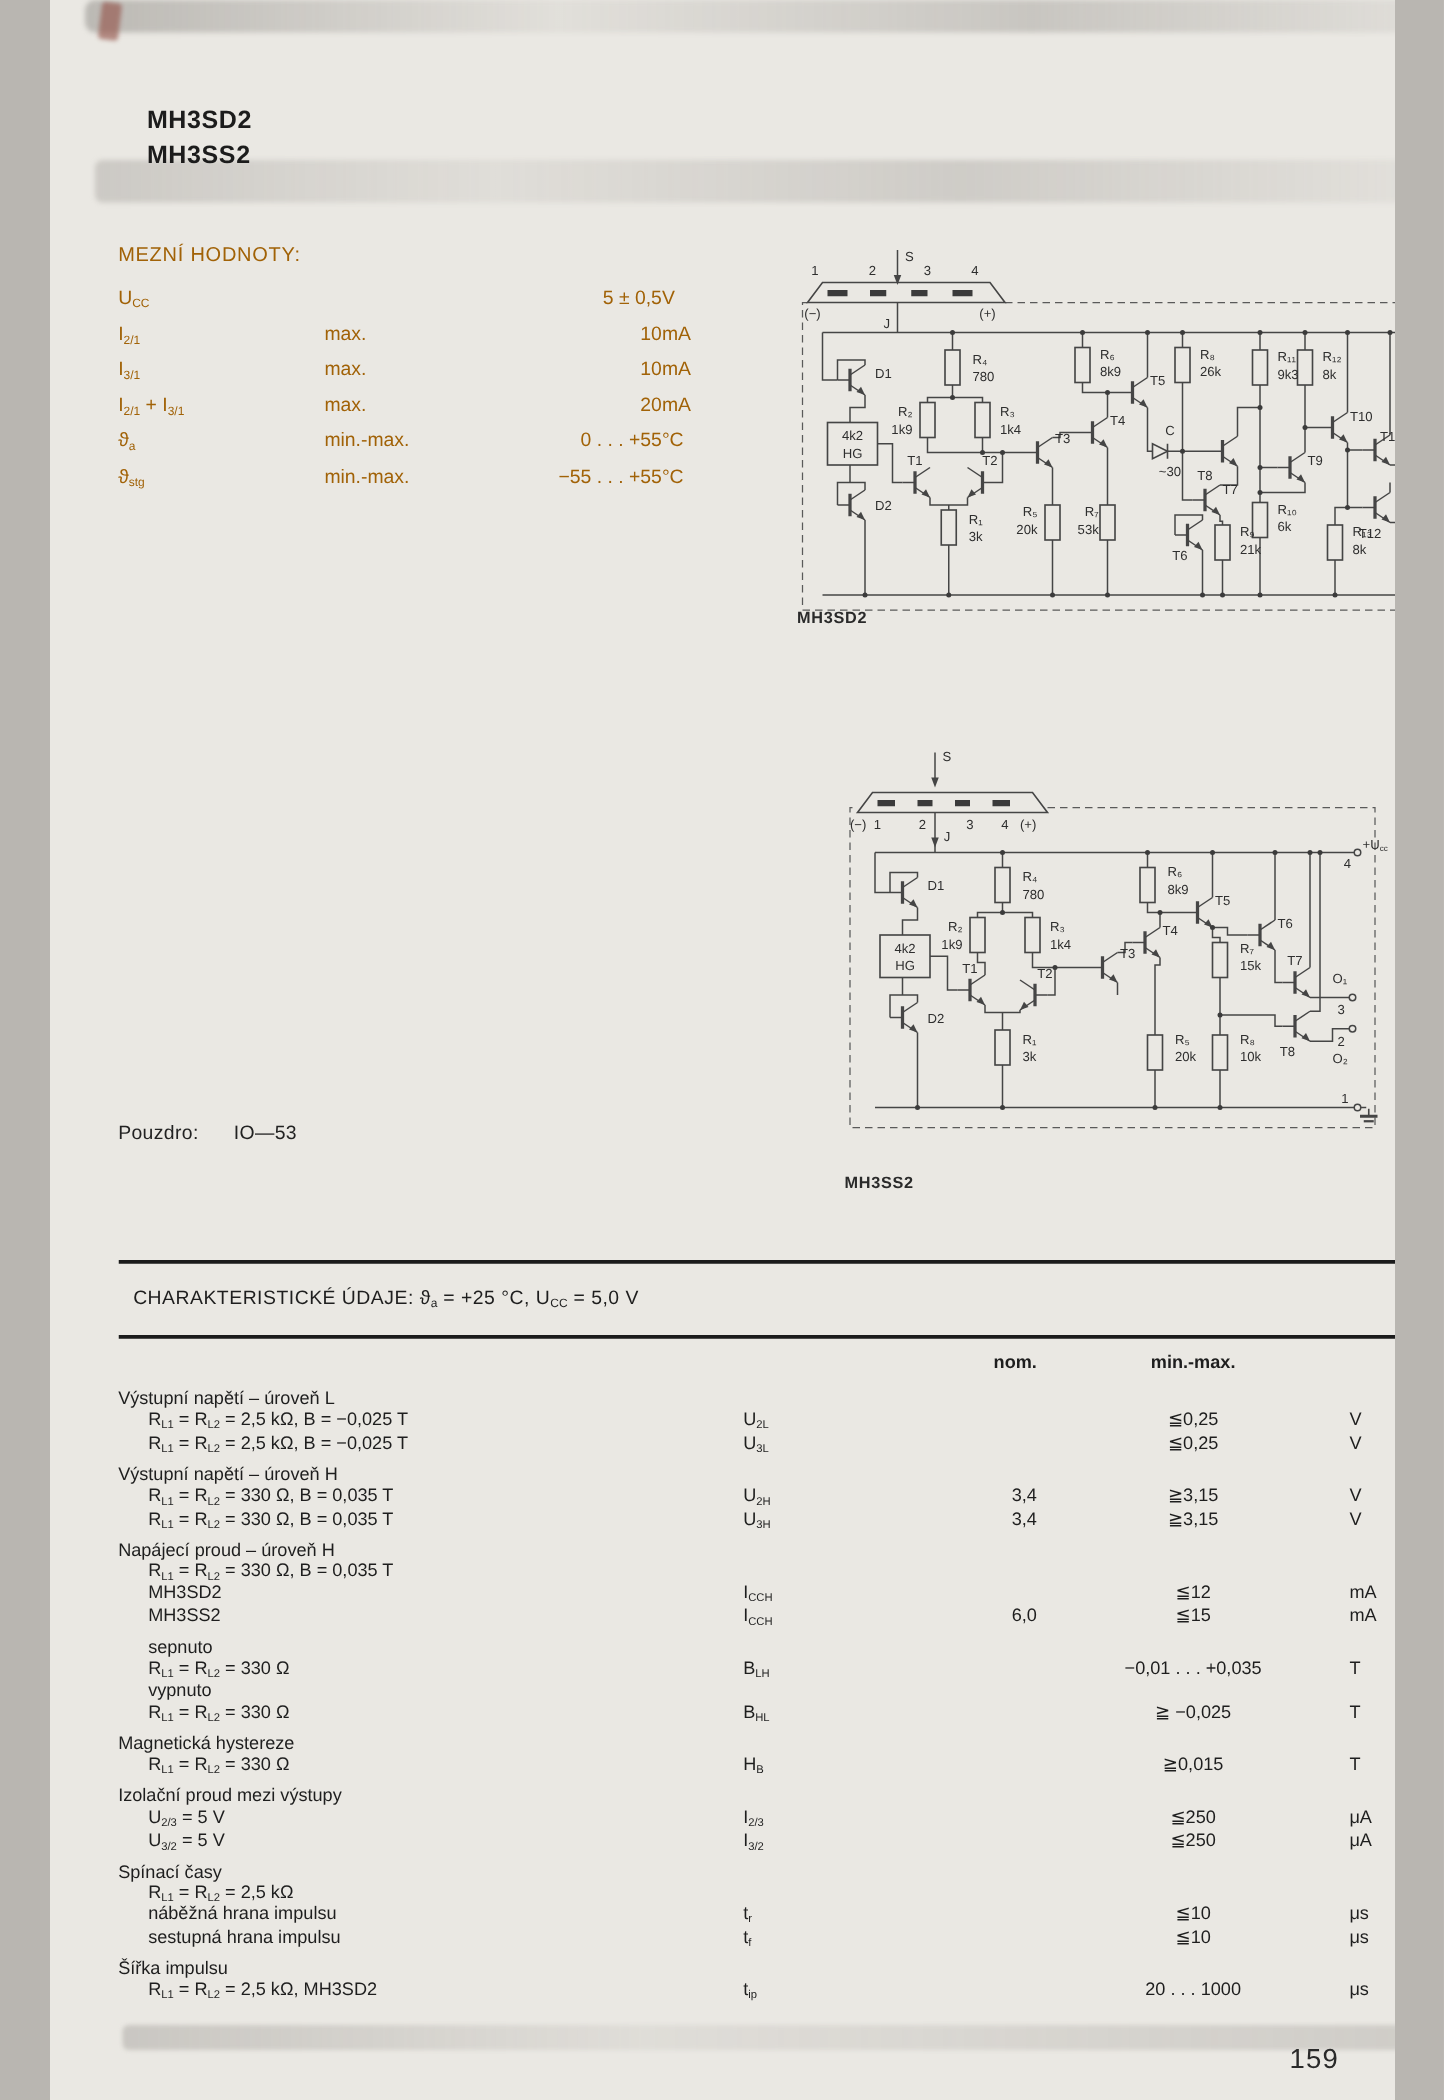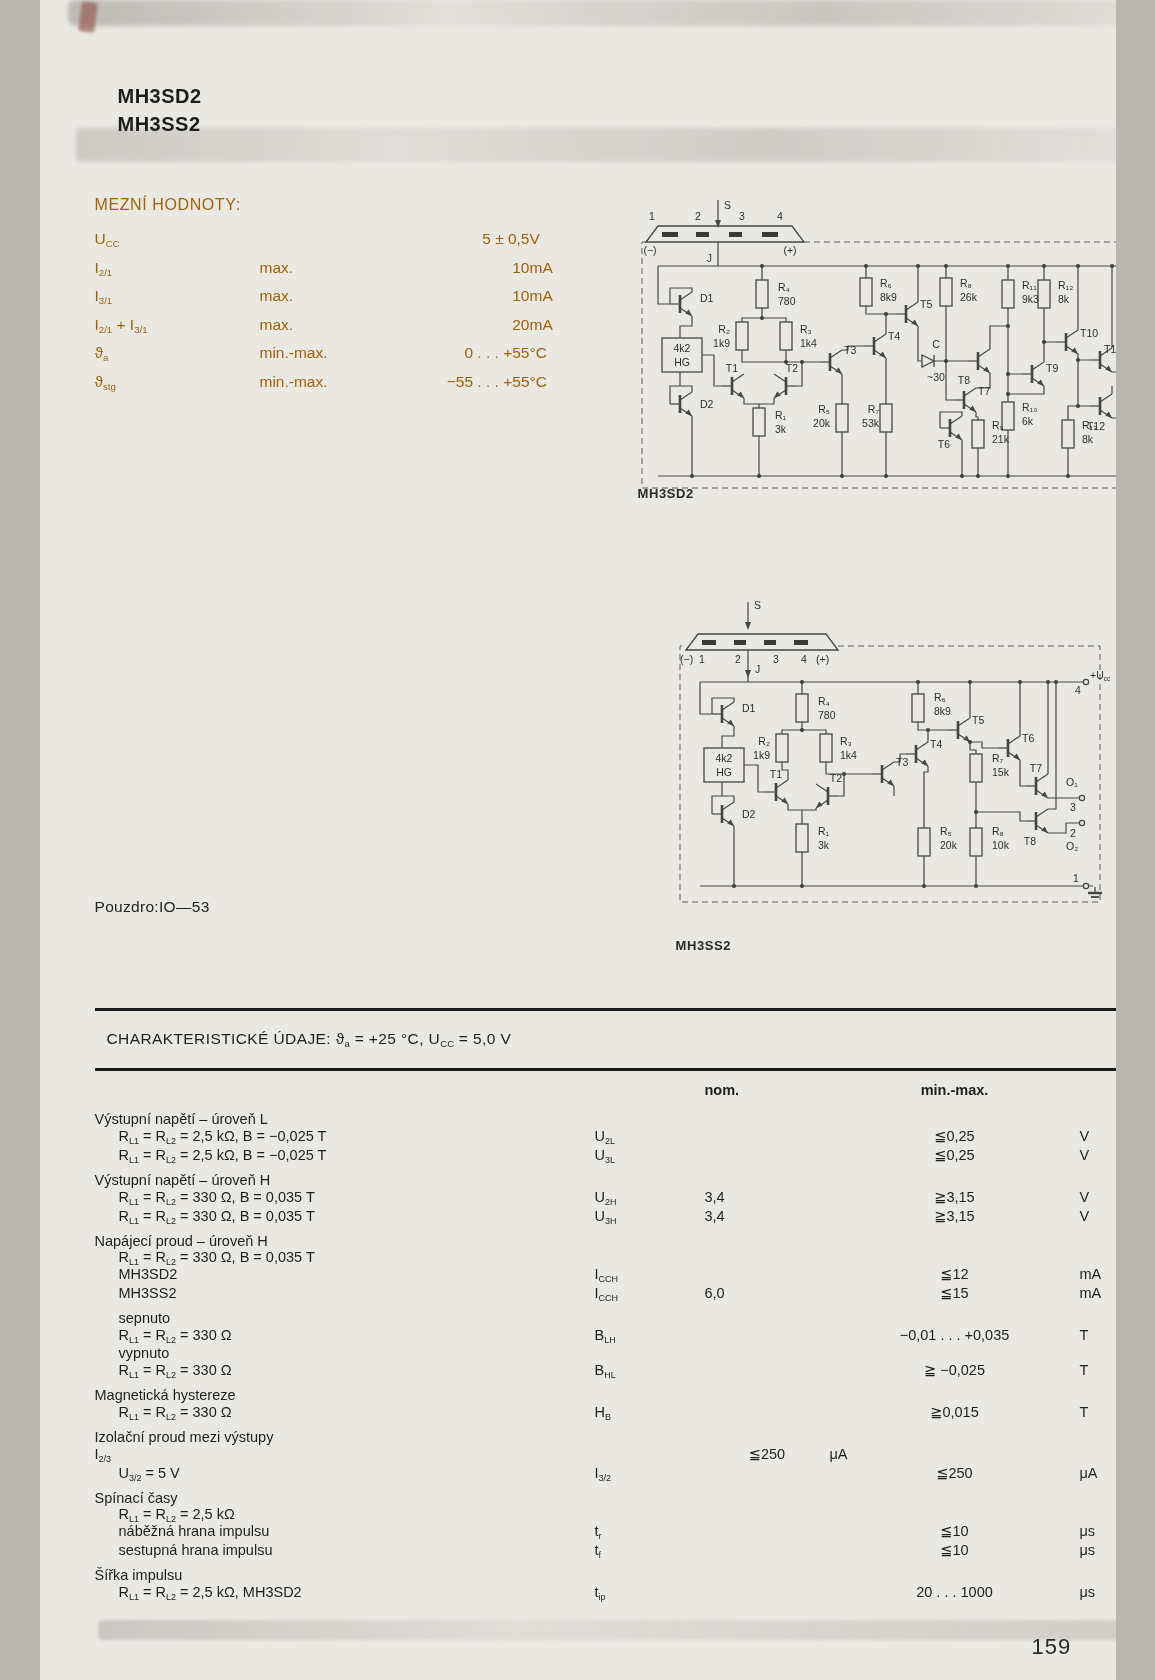--- a/index.html
+++ b/index.html
@@ -23,37 +23,37 @@
   .doc-title{position:absolute;left:330px;top:82px;width:702px;text-align:right;font-size:19px;
     font-weight:bold;line-height:27px;letter-spacing:.4px;color:#1c1c1c;}
   
   .limits{position:absolute;left:55px;top:196px;width:545px;font-size:15.5px;color:#a16207;}
   .limits h2{font-size:16px;font-weight:normal;letter-spacing:.6px;margin:0 0 16px 0;}
   .lrow{display:grid;grid-template-columns:165px 120px 150px 105px;height:28.5px;align-items:baseline;}
   .lrow .val{text-align:right;}
   sub{font-size:.62em;line-height:0;vertical-align:-.3em;letter-spacing:0;}
   
   .pouzdro{position:absolute;left:55px;top:898px;font-size:15.5px;letter-spacing:.3px;}
-  .pouzdro .v{text-align:right;}
+  .pouzdro .v{margin-left:28px;text-align:right;}
   
   svg{position:absolute;overflow:visible;}
   .sch text{font-family:"Liberation Sans",sans-serif;font-size:10.5px;fill:#2e2e2e;}
   .sch .w{stroke:#454545;stroke-width:1.2;fill:none;}
   .sch .comp{stroke:#454545;stroke-width:1.3;fill:none;}
   .sch .dash{stroke:#5a5a5a;stroke-width:1;fill:none;stroke-dasharray:6 4;}
   .sch .nd{fill:#3b3b3b;}
   .sch .pin{fill:#eae8e3;stroke:#454545;stroke-width:1.2;}
   .sch .slot{fill:#3b3b3b;}
   .caption{position:absolute;font-size:13px;font-weight:bold;letter-spacing:.6px;color:#2a2a2a;}
   
   .chars{position:absolute;left:55px;top:1008px;width:1047px;font-size:14.5px;color:#1e1e1e;}
   .chars .rule{border-top:3.5px solid #1b1b1b;}
   .chars h2{font-size:15.5px;font-weight:normal;letter-spacing:.4px;margin:12px;padding:7px 0 8px 0;}
   .chrow{display:grid;grid-template-columns:500px 110px 125px 250px 62px;line-height:19px;align-items:baseline;}
-  .chrow .nom{text-align:left;}
+  .chrow .nom{text-align:right;}
   .chrow .mm{text-align:center;}
   .chhead{padding:10px 0 4px 0;font-weight:bold;}
   .grp{margin-top:7px;}
   .cond{padding-left:24px;}
   .sub2{padding-left:24px;}
   .pagenum{position:absolute;left:992px;top:1634px;font-size:22px;color:#2a2a2a;letter-spacing:1px;}
 </style>
 </head>
 <body>
 
@@ -538,20 +538,21 @@
         <span>H<sub>B</sub></span>
         <span class="nom"></span>
         <span class="mm">≧0,015</span>
         <span>T</span>
       </div>
     </div>
 
     <div class="grp">
       <div>Izolační proud mezi výstupy</div>
       <div class="chrow">
+        <span class="cond">U<sub>2/3</sub> = 5 V</span>
         <span>I<sub>2/3</sub></span>
         <span class="nom"></span>
         <span class="mm">≦250</span>
         <span>μA</span>
       </div>
       <div class="chrow">
         <span class="cond">U<sub>3/2</sub> = 5 V</span>
         <span>I<sub>3/2</sub></span>
         <span class="nom"></span>
         <span class="mm">≦250</span>

